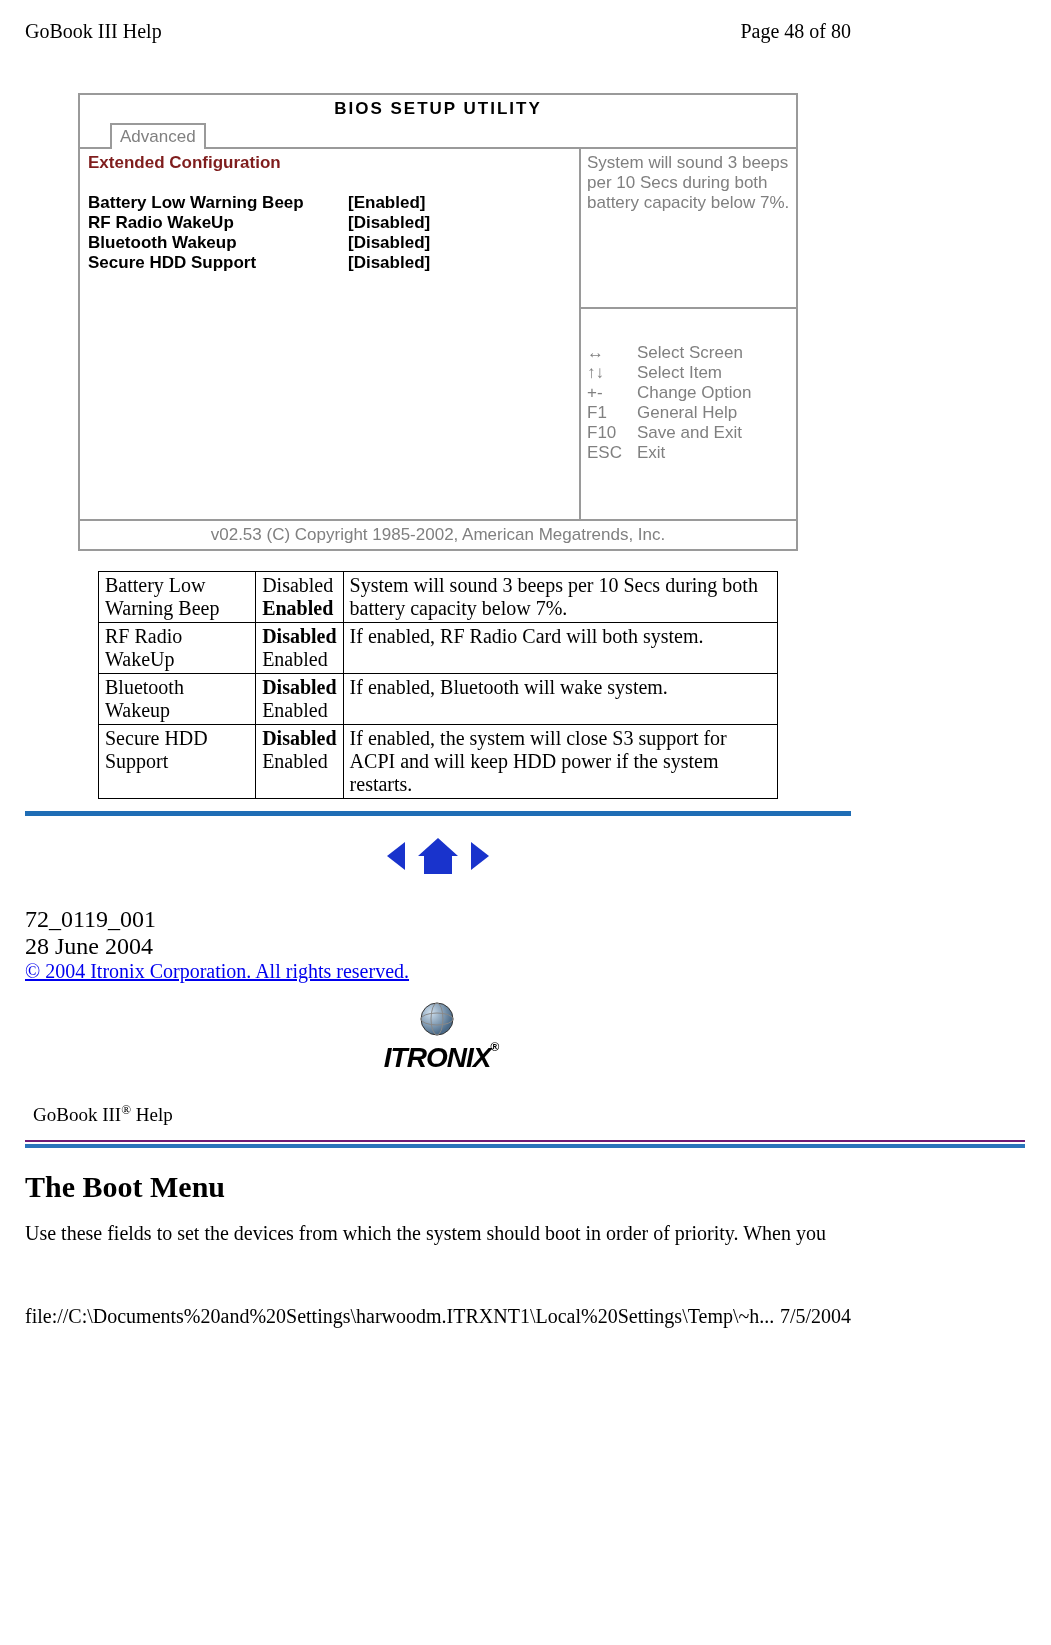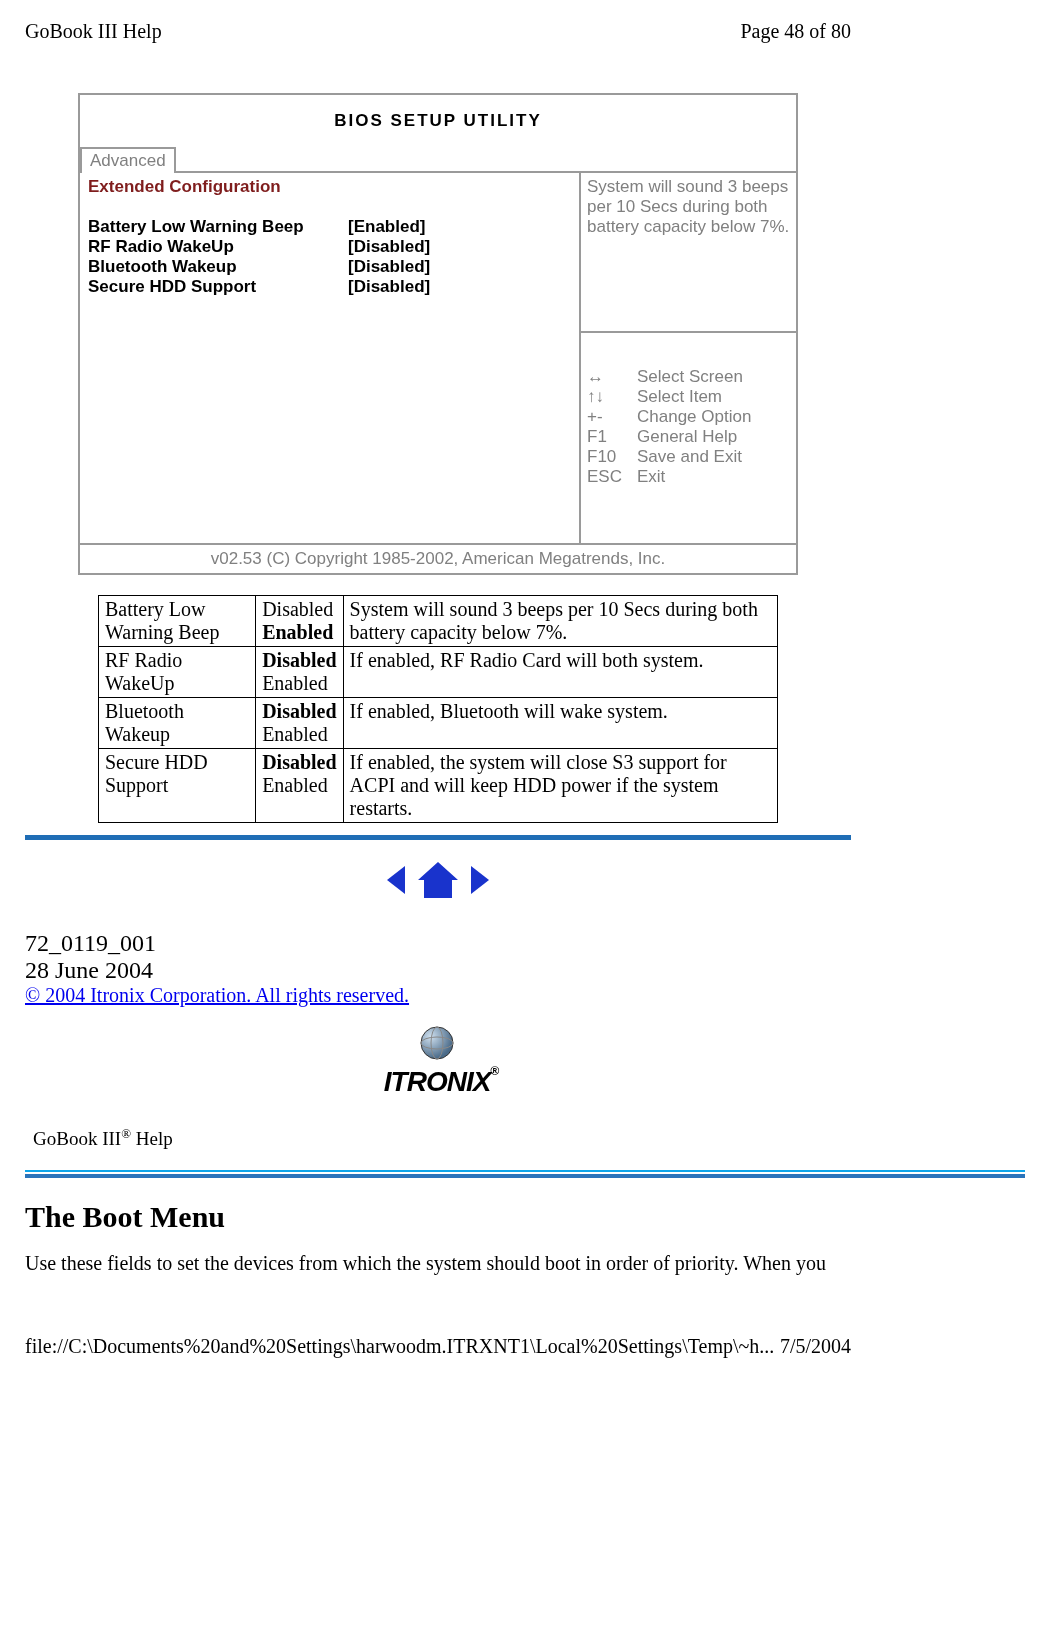--- a/index.html
+++ b/index.html
@@ -30,31 +30,32 @@
       border: 2px solid #9a9a9a;
       width: 716px;
       font-family: Arial, Helvetica, sans-serif;
       color: #808080;
       font-size: 17px;
     }
     .bios-title {
       text-align: center;
       font-weight: bold;
       color: #000;
-      padding: 16px 0;
+      padding: 4px 0;
       letter-spacing: 2px;
     }
     .bios-tab-row {
       display: flex;
       border-bottom: 2px solid #9a9a9a;
     }
     .bios-tab {
       border: 2px solid #9a9a9a;
       border-bottom: none;
       padding: 2px 8px;
+      margin-left: 30px;
       margin-top: -2px;
       background: #fff;
       position: relative;
       top: 2px;
     }
     .bios-body {
       display: flex;
       min-height: 370px;
     }
     .bios-left {
@@ -173,22 +174,22 @@
     }
     .logo-r {
       font-size: 12px;
       vertical-align: top;
       position: relative;
       top: -2px;
     }
     .help-label-row {
       display: flex;
       align-items: center;
-      border-bottom: 2px solid #0ea5e9;
-      padding-bottom: 20px;
+      border-bottom: 2px solid #701a75;
+      padding-bottom: 14px;
       width: 1000px;
     }
     .help-label {
       font-size: 19px;
       padding-left: 8px;
     }
     .sup {
       font-size: 13px;
       vertical-align: super;
     }

